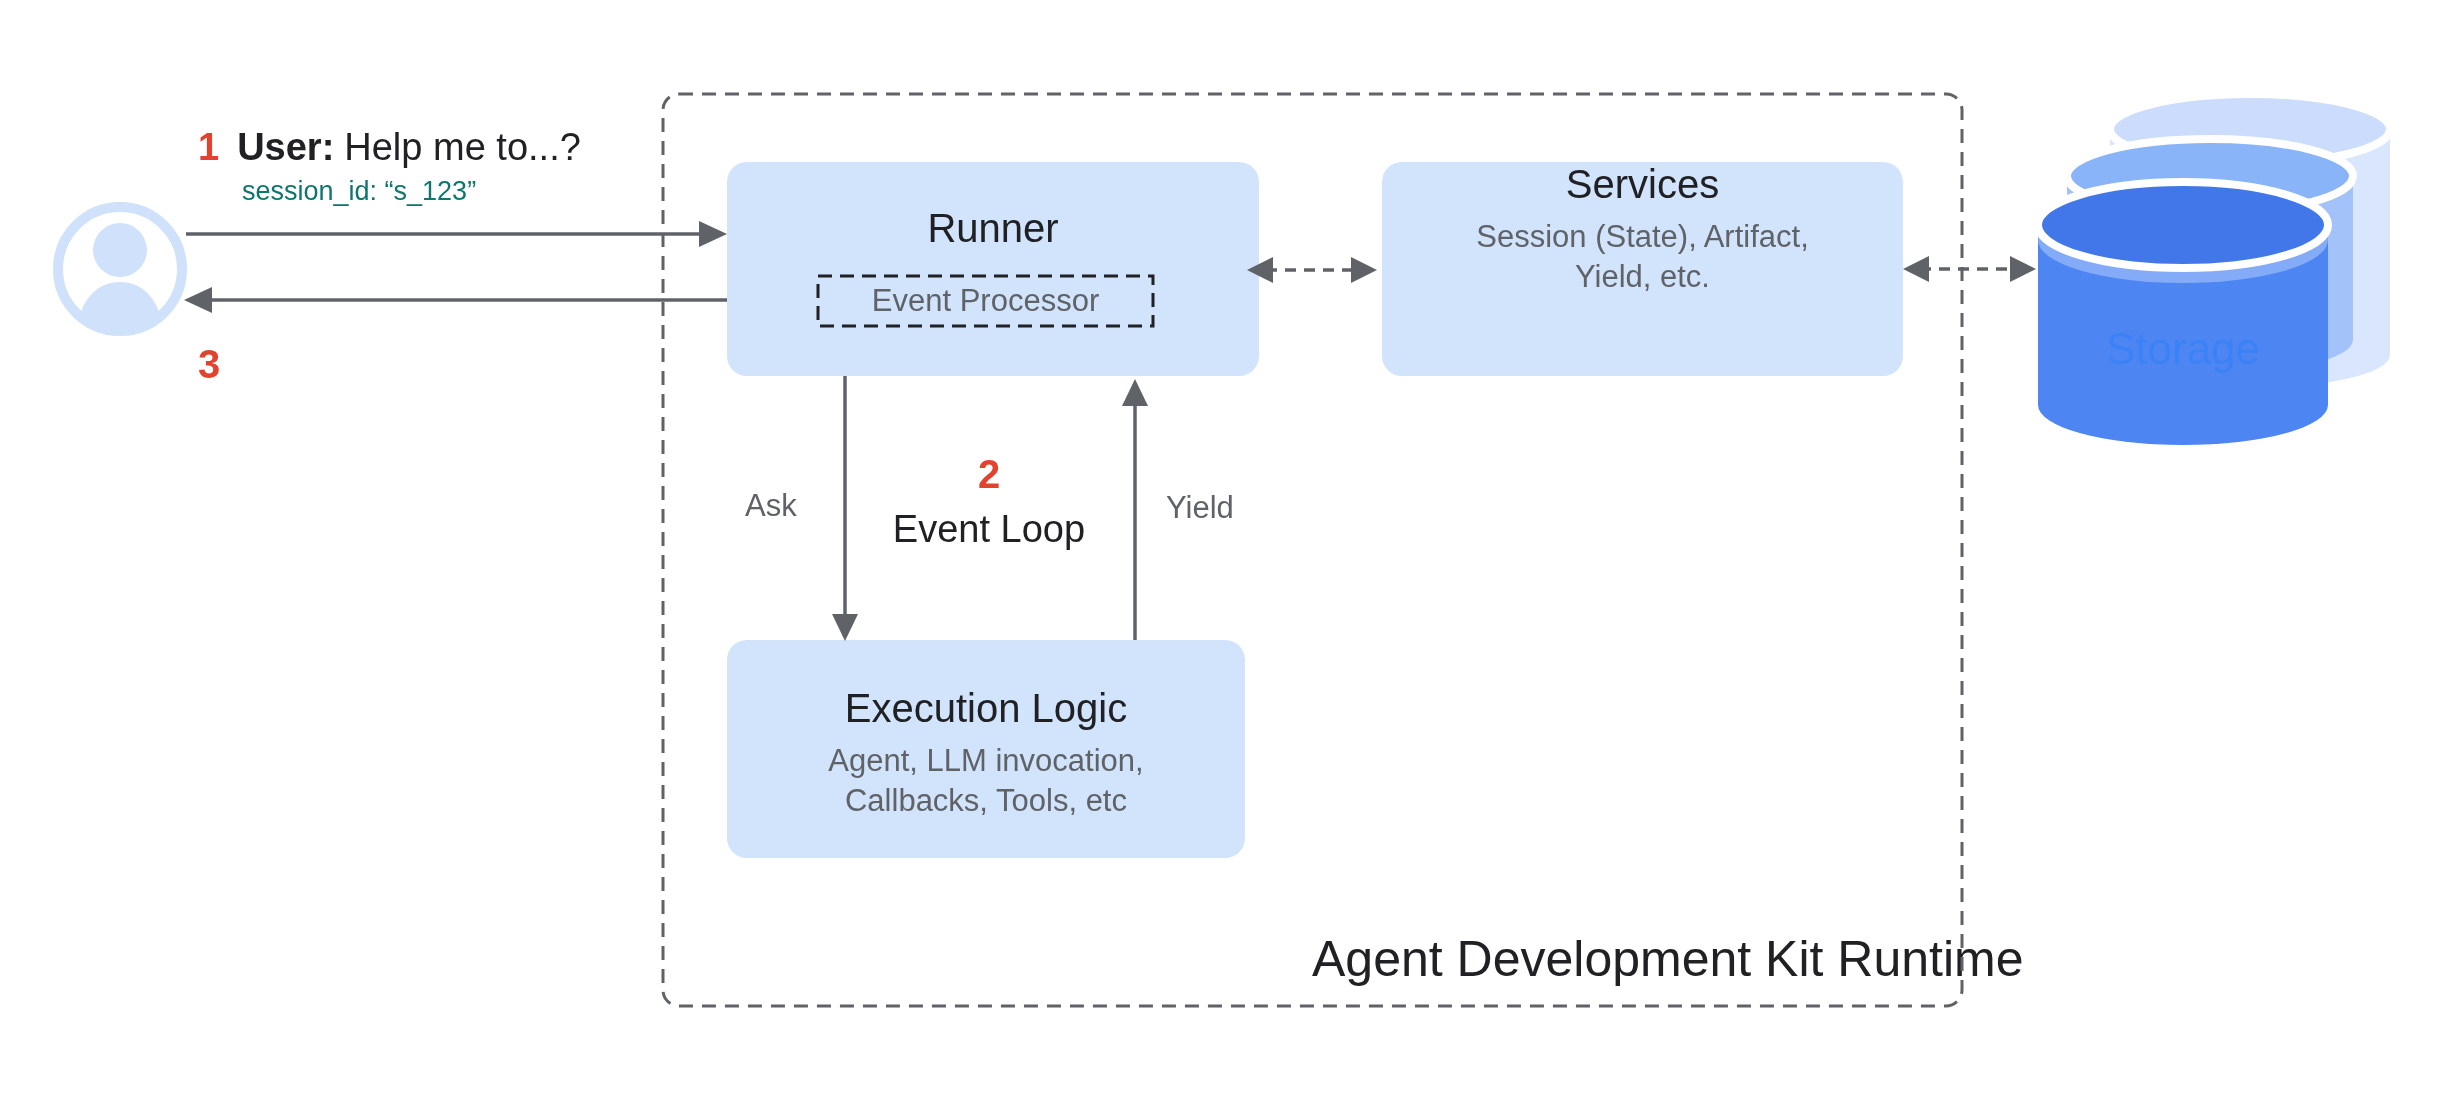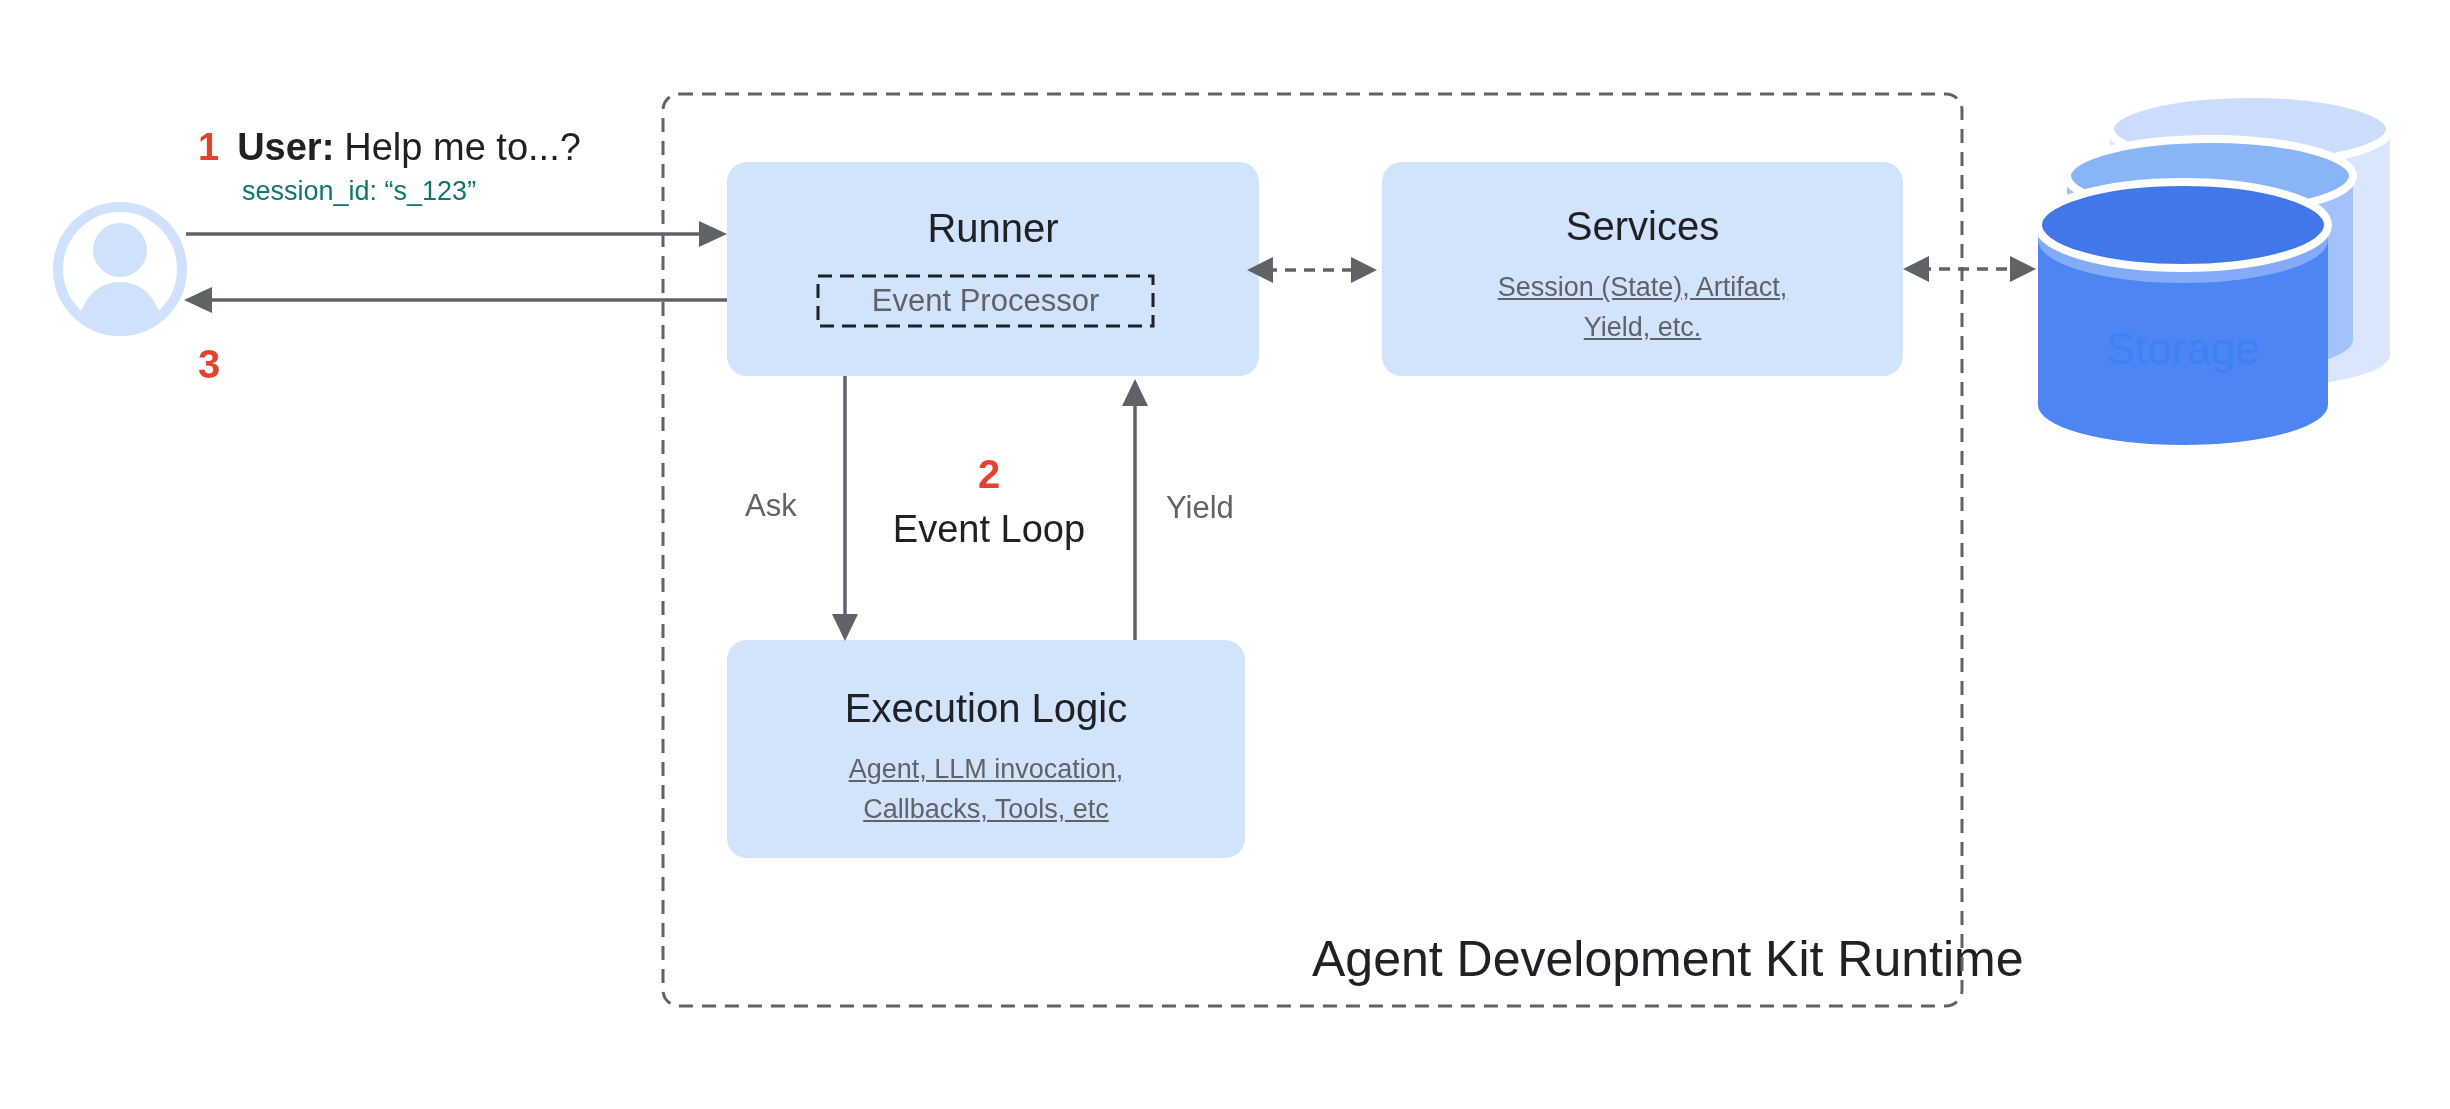--- a/index.html
+++ b/index.html
@@ -17,25 +17,25 @@
   .step1 .regular { font-weight:400; margin-left:10px; }
   .session-line { left:242px; top:176px; font-size:27px; color:#0f766e; z-index:1; }
   .step3 { left:198px; top:342px; font-size:40px; color:#202124; }
   .step3 .step-num { margin-right:22px; font-size:40px; }
   
   .node {
     background:#d2e3fc; border-radius:20px; z-index:1;
     display:flex; flex-direction:column; align-items:center; text-align:center;
   }
   .node-title { font-size:40px; color:#202124; }
-  .node-sub { font-size:27px; color:#5f6368; line-height:40px; margin-top:18px;text-decoration:underline; }
+  .node-sub { font-size:31px; color:#5f6368; line-height:40px; margin-top:10px; }
   .runner-box { left:727px; top:162px; width:532px; height:214px; }
   .runner-box .node-title { margin-top:44px; }
   .services-box { left:1382px; top:162px; width:521px; height:214px; }
-  .services-box .node-title { margin-top:42px; }
+  .services-box .node-title { }
   .execution-box { left:727px; top:640px; width:518px; height:218px; }
   .execution-box .node-title { margin-top:46px; }
   .ep-text {
     position:absolute; left:91px; top:114px; width:335px; height:50px;
     display:flex; align-items:center; justify-content:center;
     font-size:31px; color:#5f6368;
   }
   
   .edge-label { font-size:31px; color:#5f6368; z-index:1; }
   .ask-label { left:745px; top:488px; }

